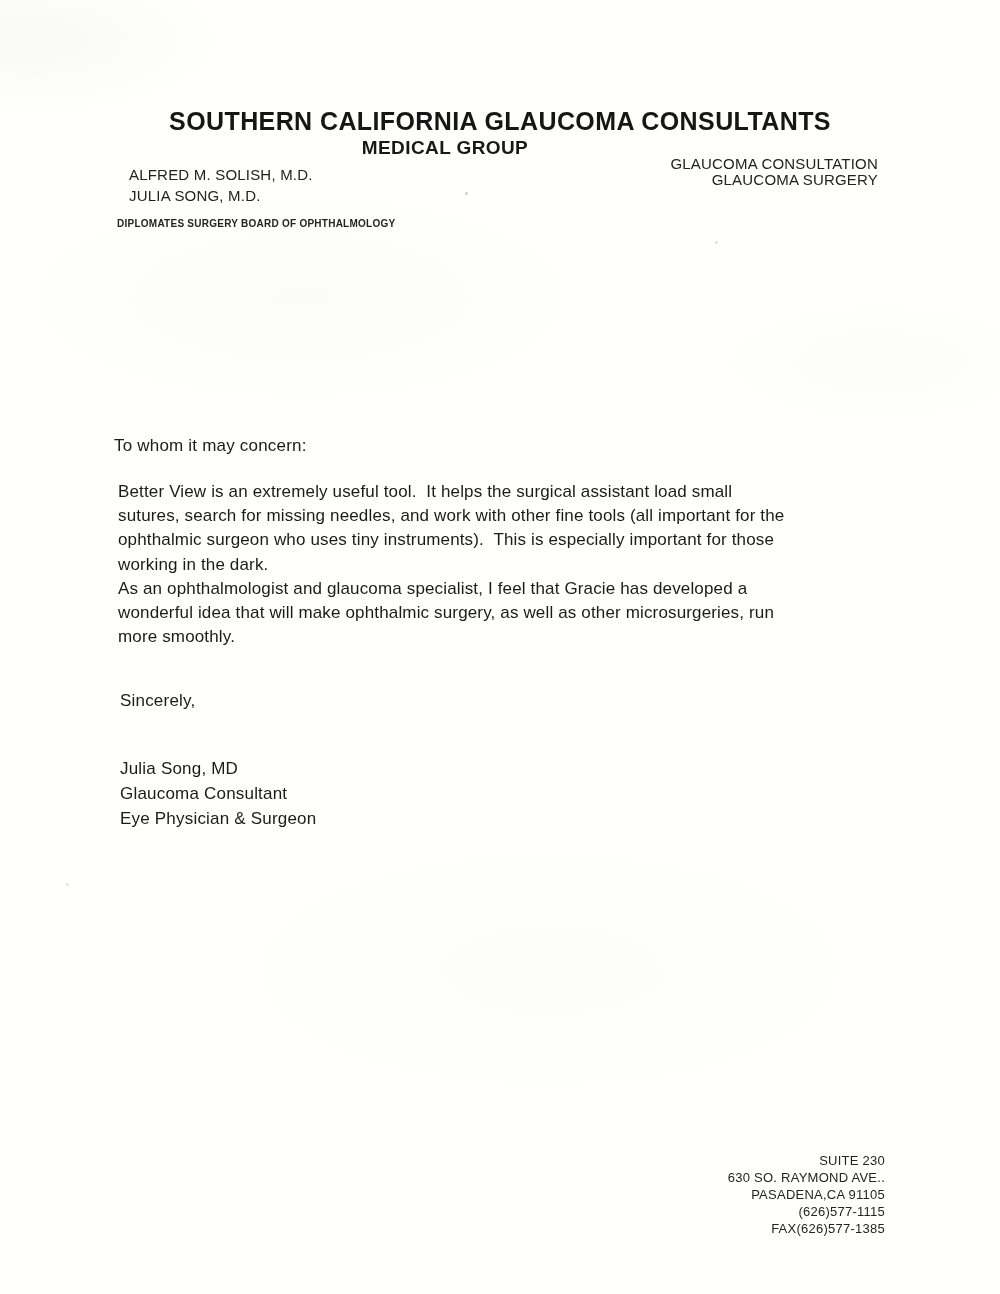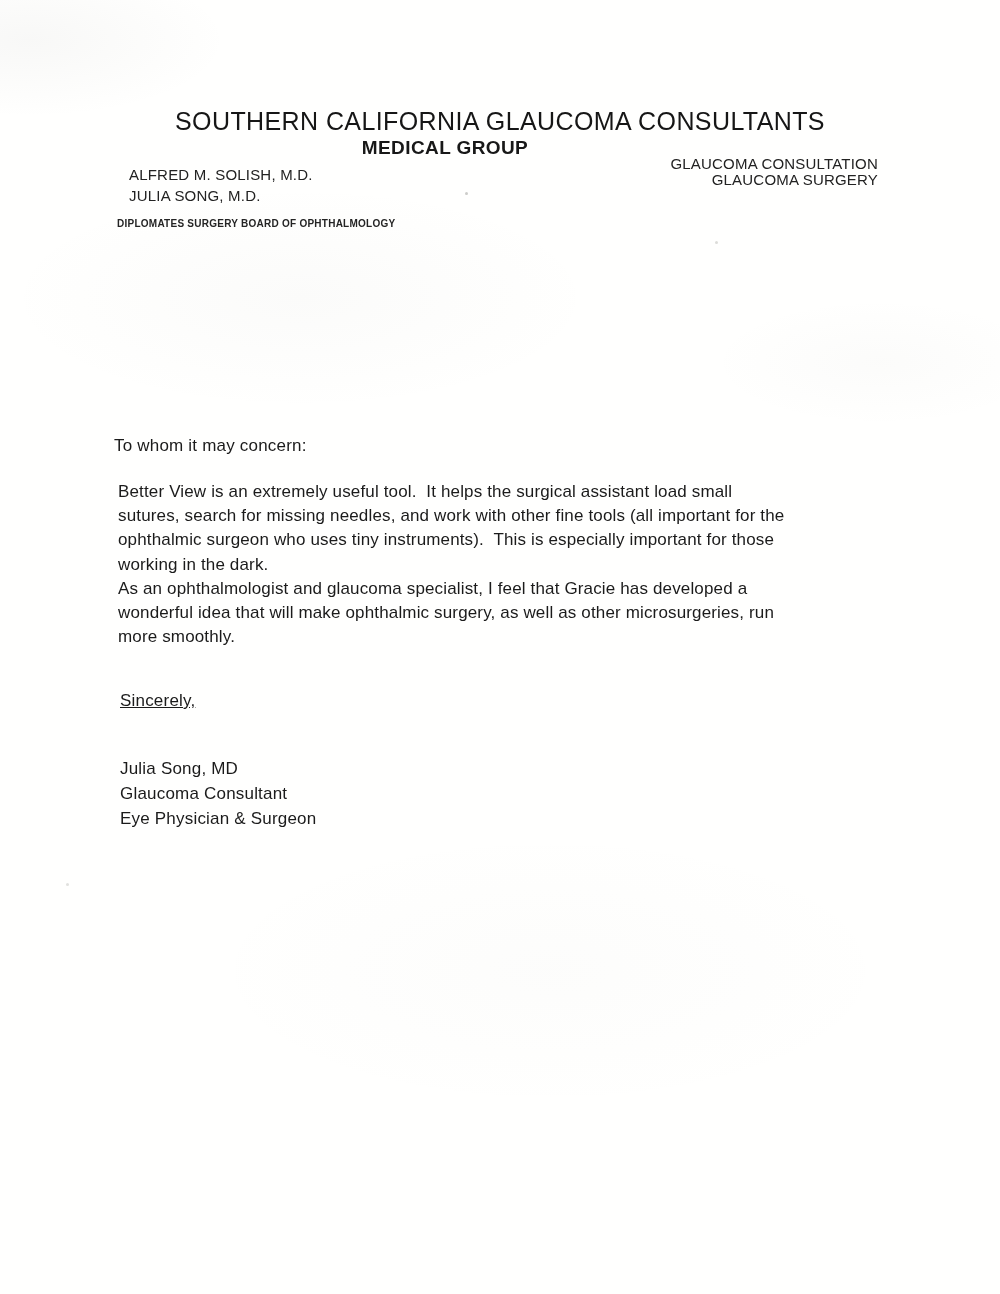--- a/index.html
+++ b/index.html
@@ -22,21 +22,21 @@
     color: #1d1d1d;
     overflow: hidden;
   }
   .abs { position: absolute; }
   .pre { white-space: pre-wrap; }
 
   .org-name {
     top: 107px; left: 0; width: 1000px;
     text-align: center;
     font-size: 25px;
-    font-weight: normal;
+    font-weight: bold;
     letter-spacing: 0.4px;
     color: #161616;
   }
   .org-subtitle {
     top: 137px; left: 0; width: 890px;
     text-align: center;
     font-size: 19px;
     font-weight: bold;
     letter-spacing: 0.4px;
     color: #181818;
@@ -76,21 +76,20 @@
     font-size: 17px;
     line-height: 24.2px;
     letter-spacing: 0.15px;
     color: #1b1b1b;
   }
   .closing {
     top: 691px; left: 120px;
     font-size: 17px;
     letter-spacing: 0.2px;
     color: #1b1b1b;
-    text-decoration: underline;
   }
   .signature-block {
     top: 756px; left: 120px;
     font-size: 17px;
     line-height: 25px;
     letter-spacing: 0.2px;
     color: #1b1b1b;
   }
   .footer-left {
     top: 1155px; left: 122px;
@@ -144,18 +143,23 @@
 wonderful idea that will make ophthalmic surgery, as well as other microsurgeries, run
 more smoothly.</div>
 
   <div class="abs closing">Sincerely,</div>
 
   <div class="abs signature-block pre">Julia Song, MD
 Glaucoma Consultant
 Eye Physician &amp; Surgeon</div>
 
 
+  <div class="abs footer-right pre">SUITE 230
+630 SO. RAYMOND AVE..
+PASADENA,CA 91105
+(626)577-1115
+FAX(626)577-1385</div>
 
   <div class="abs speck speck-1"></div>
   <div class="abs speck speck-2"></div>
   <div class="abs speck speck-3"></div>
 
 </div>
 
 </body></html>

